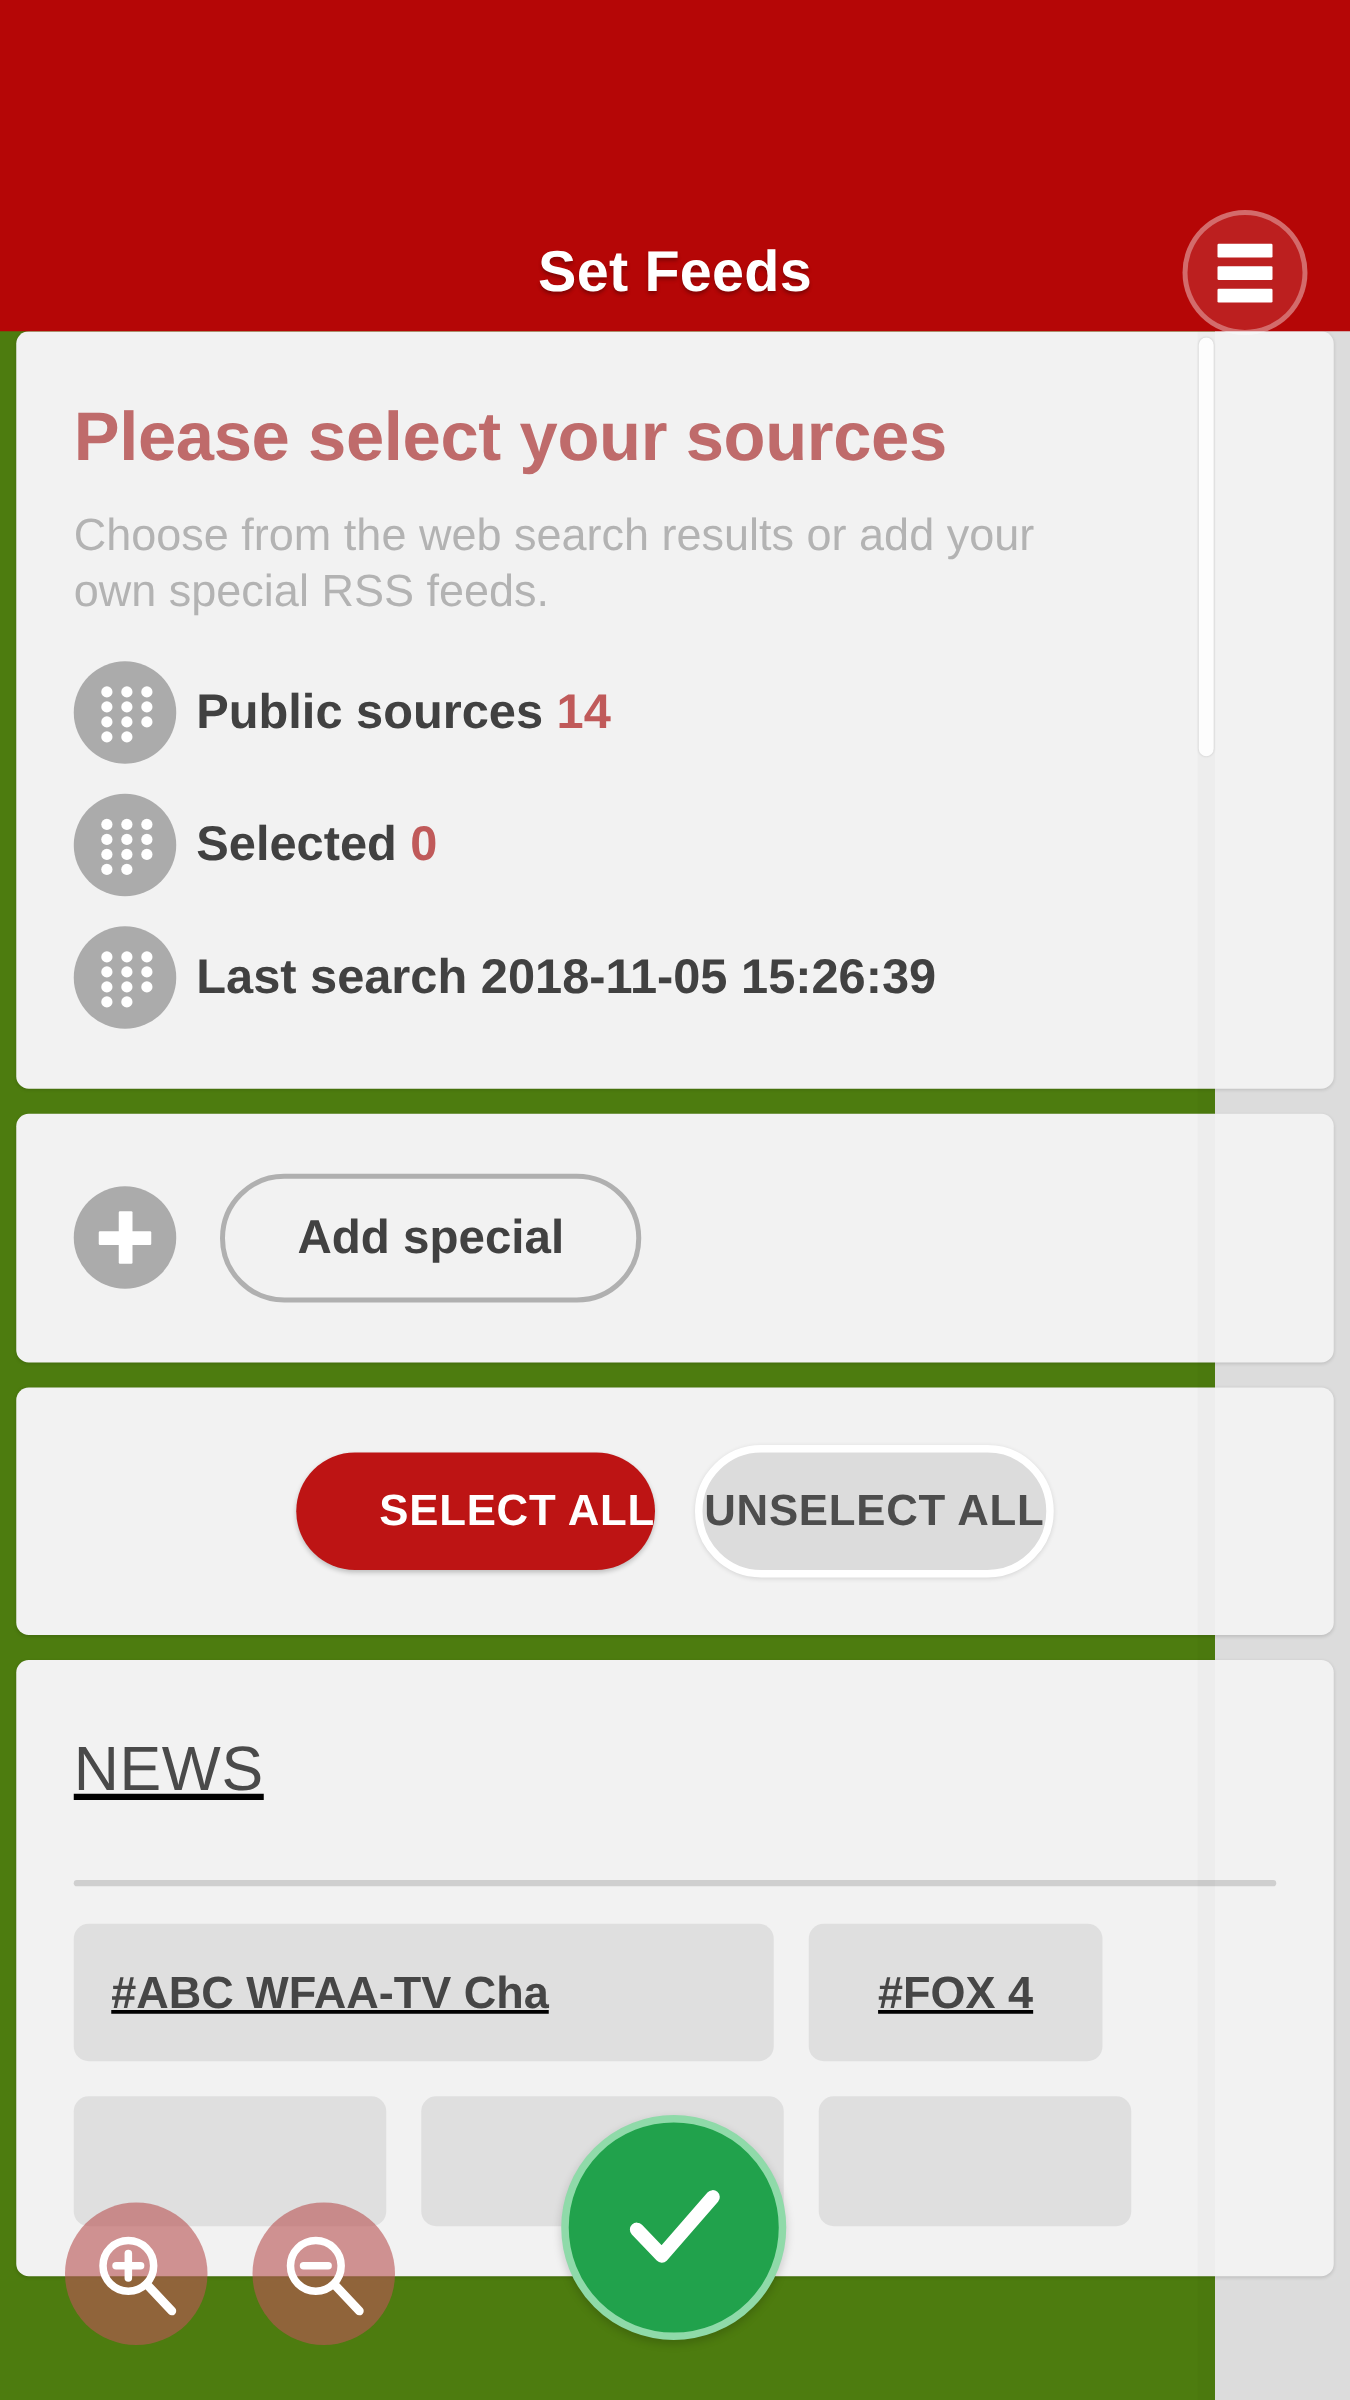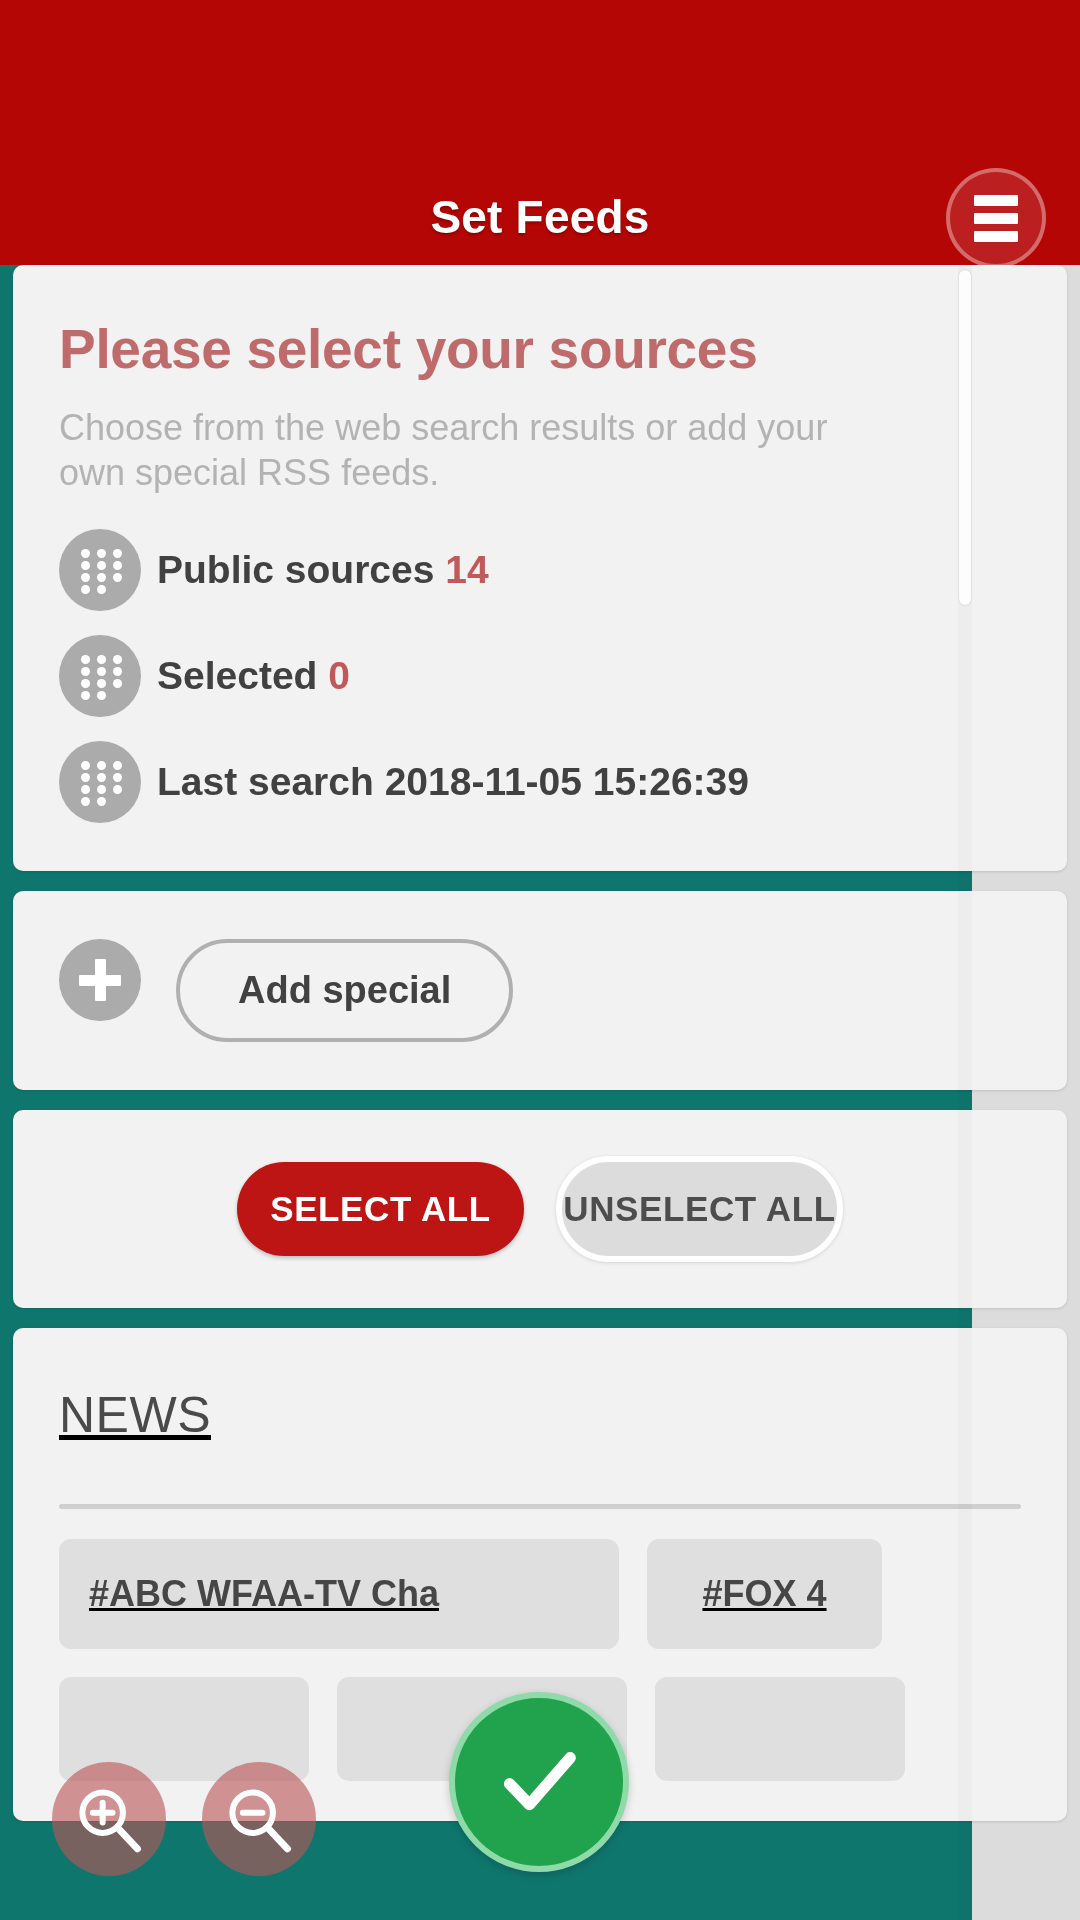--- a/index.html
+++ b/index.html
@@ -9,21 +9,21 @@
     overflow: hidden;
     background: #dcdcdc;
     font-family: "Liberation Sans", sans-serif;
     -webkit-font-smoothing: antialiased;
   }
 
   #app {
     position: relative;
     width: 972px;
     height: 1920px;
-    background: #0f766e;
+    background: #4d7c0f;
   }
 
   
   .appbar {
     position: absolute;
     top: 0; left: 0;
     width: 1080px;
     height: 265px;
     background: #b50606;
     z-index: 20;
@@ -143,20 +143,21 @@
     margin-left: 16px;
     white-space: nowrap;
     font-weight: bold;
   }
   .info-value { color: #c05a5a; }
 
   
   .card-add {
     padding: 48px 46px;
     display: flex;
+    align-items: center;
   }
   .plus-icon {
     flex: 0 0 auto;
     width: 82px;
     height: 82px;
     border-radius: 50%;
     background: #ababab;
     position: relative;
   }
   .plus-icon::before, .plus-icon::after {
@@ -192,20 +193,21 @@
     text-align: center;
     border-radius: 60px;
     font-size: 35px;
     font-weight: bold;
     letter-spacing: 0.6px;
   }
   .btn-primary {
     background: #bd1414;
     color: #ffffff;
     box-shadow: 0 2px 4px rgba(0,0,0,0.22);
+    text-align: right;
   }
   .btn-secondary {
     background: #dcdcdc;
     color: #4d4d4d;
     border: 6px solid #ffffff;
     box-shadow: 0 1px 4px rgba(0,0,0,0.12);
   }
 
   
   .card-news { padding: 58px 0 40px 0; margin-bottom: 0; text-decoration: underline; }

